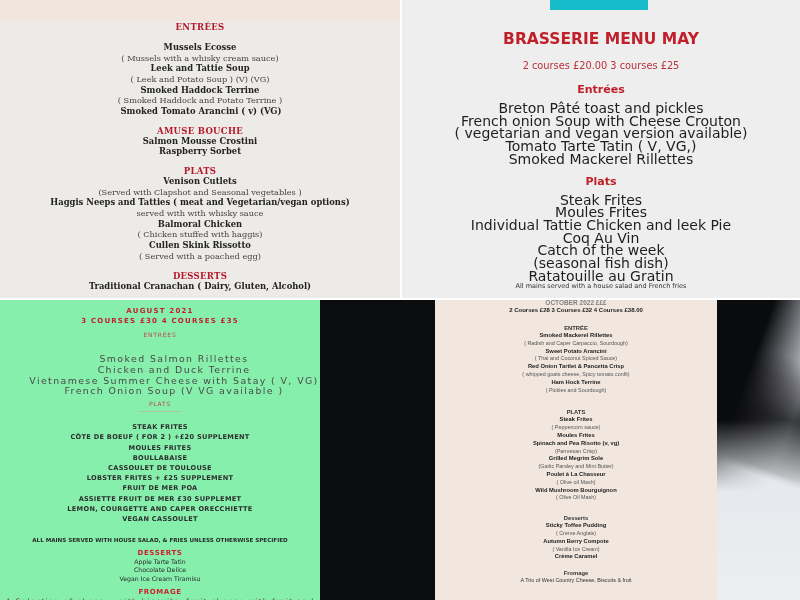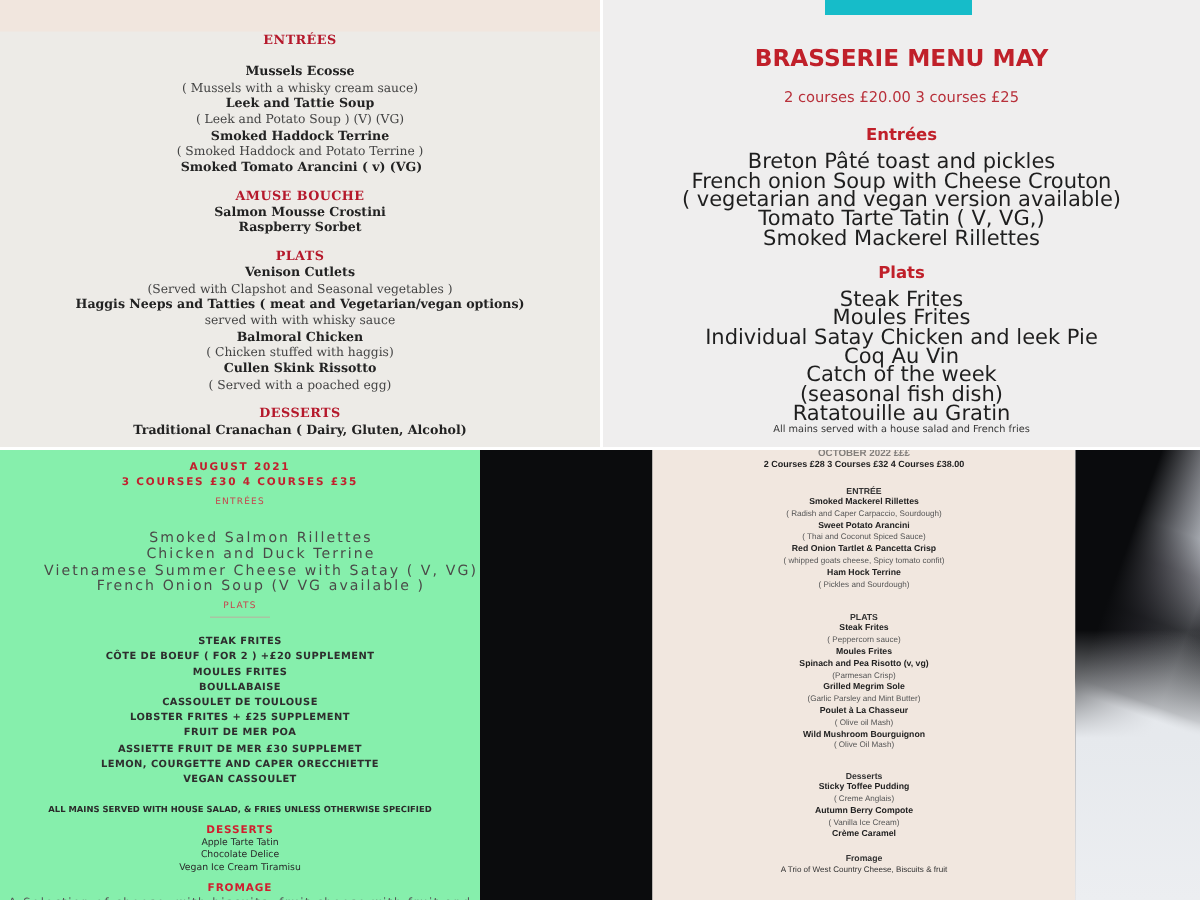--- a/index.html
+++ b/index.html
@@ -104,21 +104,21 @@
       <span class="line sec">Entrées</span>
       <span class="line item">Breton Pâté toast and pickles</span>
       <span class="line item">French onion Soup with Cheese Crouton</span>
       <span class="line item">( vegetarian and vegan version available)</span>
       <span class="line item">Tomato Tarte Tatin  ( V, VG,)</span>
       <span class="line item">Smoked Mackerel Rillettes</span>
       <div class="gap"></div>
       <span class="line sec">Plats</span>
       <span class="line item">Steak Frites</span>
       <span class="line item">Moules Frites</span>
-      <span class="line item">Individual Satay Chicken and leek Pie</span>
+      <span class="line item">Individual Tattie Chicken and leek Pie</span>
       <span class="line item">Coq Au Vin</span>
       <span class="line item">Catch of the week</span>
       <span class="line item">(seasonal fish dish)</span>
       <span class="line item">Ratatouille au Gratin</span>
       <span class="line footnote">All mains served with a house salad and French fries</span>
     </div>
   </div>
 
   <div class="panel" id="p3">
     <div style="height:6px"></div>

